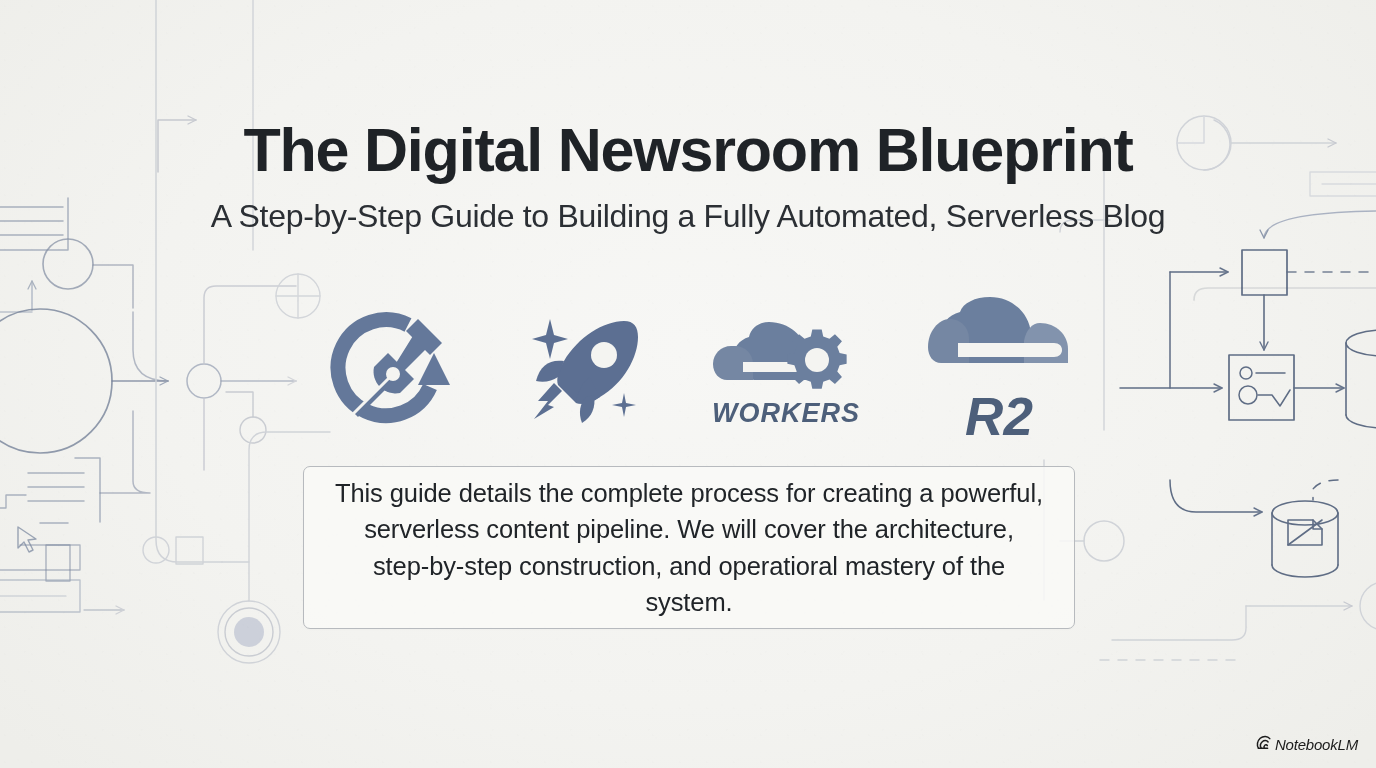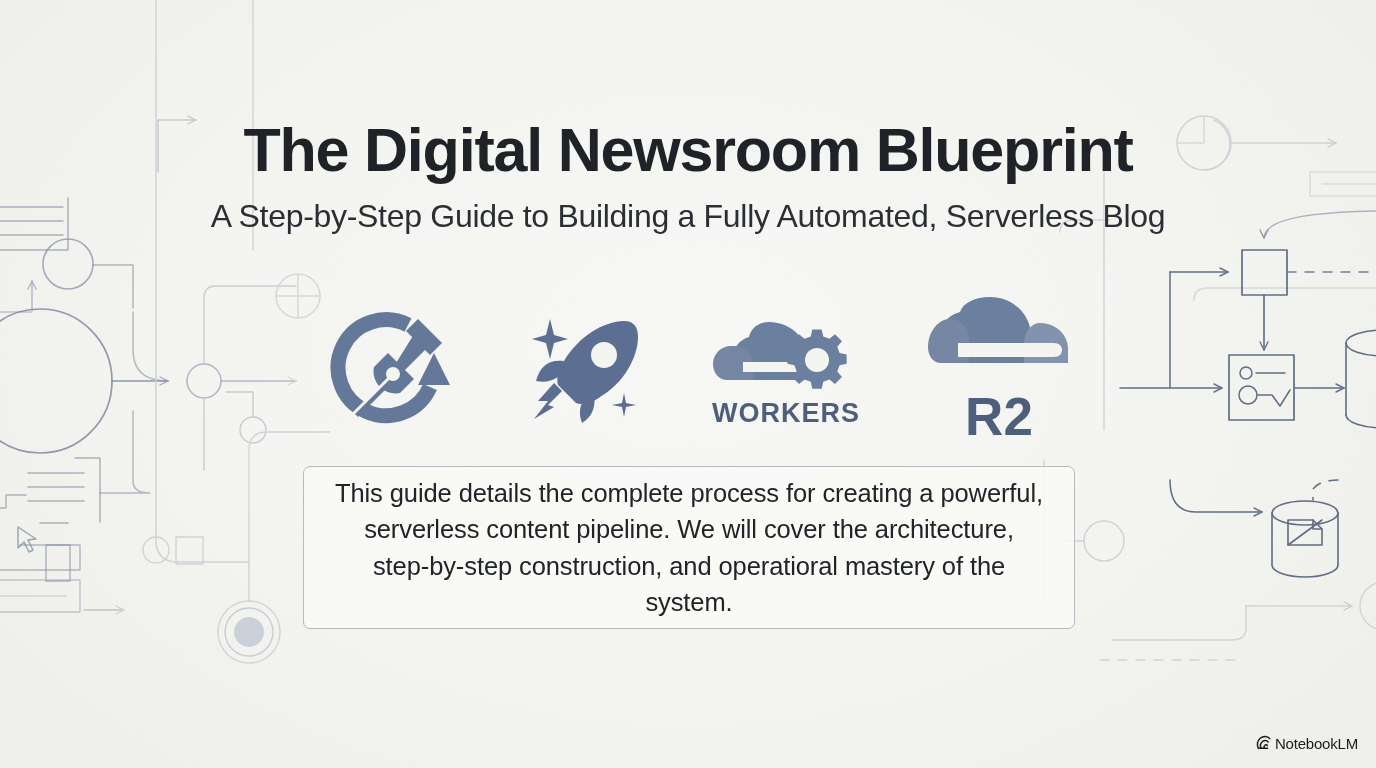--- a/index.html
+++ b/index.html
@@ -88,20 +88,21 @@
   
   #icon-row {
     position: absolute;
     top: 300px;
     left: 330px;
     width: 740px;
     height: 135px;
     display: flex;
     align-items: center;
     justify-content: space-between;
+    font-style: italic;
   }
 
   .icon-cell {
     display: flex;
     flex-direction: column;
     align-items: center;
     justify-content: center;
     height: 135px;
   }
 
@@ -141,23 +142,24 @@
     padding: 0 22px;
     white-space: pre-line;
   }
 
   
   #watermark {
     position: absolute;
     right: 18px;
     bottom: 14px;
     display: flex;
-    align-items: flex-start;
+    align-items: center;
     gap: 2px;
     z-index: 6;
+    font-style: italic;
   }
   #watermark .wm-text {
     font-size: 15px;
     color: #1c1c1c;
     letter-spacing: -0.2px;
     font-weight: 400;
   }
 </style>
 </head>
 <body>

